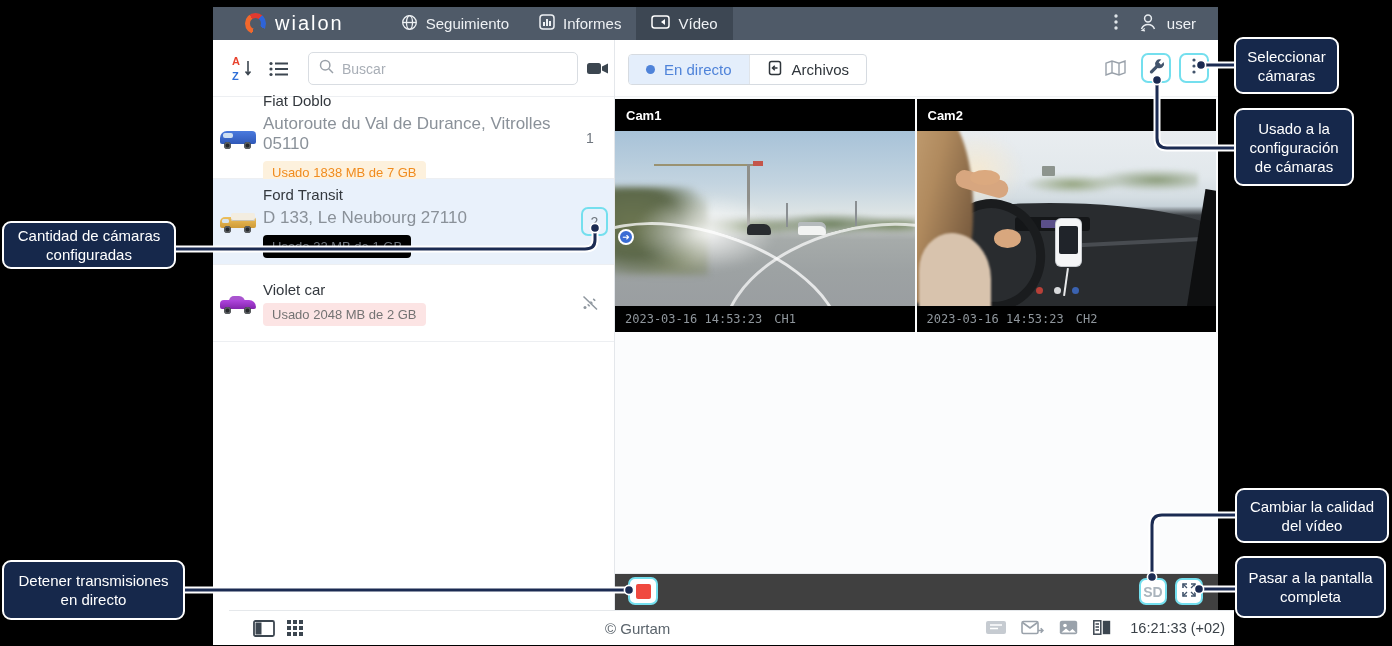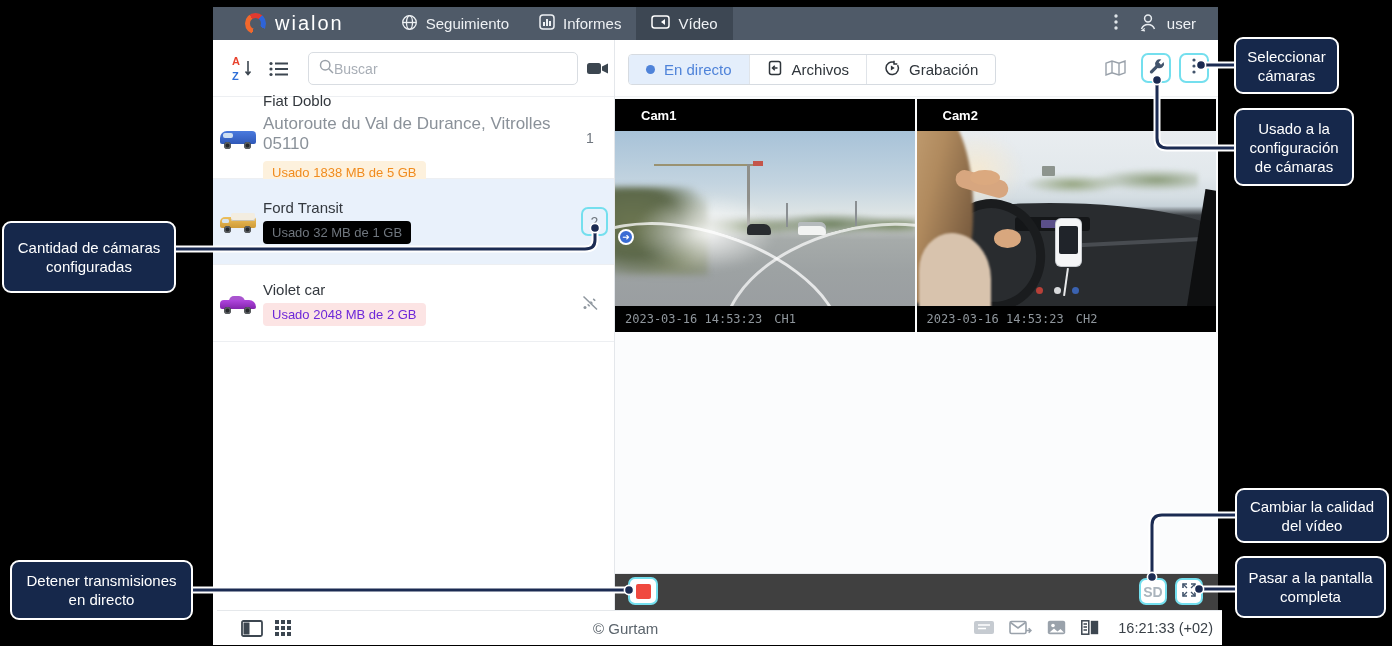--- a/index.html
+++ b/index.html
@@ -22,36 +22,36 @@
   .user-chip{display:flex;align-items:center;gap:9px;font-size:15px;color:#eef1f4}
 
   
   .sidebar{position:absolute;left:0;top:33px;width:402px;height:570px;background:#fff;border-right:1px solid #e4e7eb}
   .side-toolbar{position:relative;height:57px;border-bottom:1px solid #edeff2}
   .sort-icon{position:absolute;left:18px;top:18px;width:22px;height:22px}
   .sort-icon .sa{position:absolute;left:1px;top:-3px;color:#e8432e;font-size:11px;font-weight:bold}
   .sort-icon .sz{position:absolute;left:1px;bottom:-2px;color:#2f6fd8;font-size:11px;font-weight:bold}
   .sort-icon svg{position:absolute;right:1px;top:2px}
   .list-icon{position:absolute;left:56px;top:21px}
-  .search-box{position:absolute;left:95px;top:12px;width:270px;height:33px;border:1px solid #d9dde2;border-radius:5px;background:#fff;display:flex;align-items:center;padding:0 10px;}
+  .search-box{position:absolute;left:95px;top:12px;width:270px;height:33px;border:1px solid #d9dde2;border-radius:5px;background:#fff;display:flex;align-items:center;padding:0 10px;gap:8px}
   .search-box input{border:none;outline:none;flex:1;font-size:14px;color:#3a4148;font-family:"Liberation Sans",sans-serif}
   .search-box input::placeholder{color:#a8aeb6}
   .cam-filter-icon{position:absolute;left:374px;top:21px}
 
   .veh-row{position:relative;display:flex;align-items:center;border-bottom:1px solid #edeff2;background:#fff}
   .veh-row.sel{background:#e9f1fb}
   .r1{height:82px}.r2{height:86px}.r3{height:77px}
   .veh-icon-col{width:50px;display:flex;justify-content:center;flex:0 0 50px}
   .veh-main{flex:1;display:flex;flex-direction:column;justify-content:center}
   .veh-name{font-size:15px;color:#33383e;margin-bottom:5px}
   .veh-addr{font-size:17px;color:#8a9199;margin-bottom:7px}
   .badge{display:inline-block;font-size:13px;padding:4px 9px;border-radius:4px;width:max-content}
   .badge.warn{color:#f08b1e;background:#fdf1dd}
   .badge.norm{color:#6f767e;background:#000000}
-  .badge.err{color:#6d28d9;background:#fce4e4}
+  .badge.err{color:#737373;background:#fce4e4}
   .veh-right{width:48px;flex:0 0 48px;display:flex;justify-content:center;align-items:center;font-size:14px;color:#6f767e}
   .count-hl{position:absolute;right:6px;top:28px;width:27px;height:29px;border:2.5px solid #74dfee;border-radius:7px;display:flex;align-items:center;justify-content:center;font-size:14px;color:#6f767e}
 
   
   .veh{position:relative;width:38px;height:22px}
   .veh .wA,.veh .wB{position:absolute;bottom:0;width:7px;height:7px;border-radius:50%;background:#26292c;box-shadow:inset 0 0 0 1.5px #5c6063}
   .veh .wA{left:5px}.veh .wB{right:6px}
   .van-blue .bod{position:absolute;left:1px;right:1px;top:4px;height:13px;background:linear-gradient(180deg,#4a7ade,#2f58b8);border-radius:7px 4px 2px 2px}
   .van-blue .win{position:absolute;left:4px;top:6px;width:10px;height:5px;background:#cfe0f2;border-radius:2px}
   .truck-yellow .bod{position:absolute;left:1px;right:1px;top:6px;height:11px;background:linear-gradient(180deg,#edc05d,#cf9a36);border-radius:5px 3px 2px 2px}
@@ -69,21 +69,21 @@
   .seg.active{background:#e4eefb;color:#4f83d9}
   .live-dot{width:9px;height:9px;border-radius:50%;background:#4f83d9}
   .map-btn{position:absolute;left:490px;top:20px}
   .hlbox{border:2.5px solid #74dfee;border-radius:7px;background:#fff;display:flex;align-items:center;justify-content:center;cursor:pointer}
   .wrench-btn{position:absolute;left:526px;top:13px;width:30px;height:30px}
   .dots-btn{position:absolute;left:564px;top:13px;width:30px;height:30px}
 
   
   .videos{position:absolute;left:0;top:59px;width:601px;height:233px;display:flex;gap:2px}
   .tile{flex:1;background:#000;display:flex;flex-direction:column}
-  .cam-head{height:32px;background:#000;color:#fff;font-size:13px;font-weight:bold;display:flex;align-items:center;padding-left:26px;flex:0 0 32px}
+  .cam-head{height:32px;background:#000;color:#fff;font-size:13px;font-weight:bold;display:flex;align-items:center;padding-left:11px;flex:0 0 32px}
   .cam-body{flex:1;position:relative;overflow:hidden}
   .cam-foot{height:26px;background:#000;display:flex;align-items:center;font-family:"DejaVu Sans Mono",monospace;font-size:12px;color:#8f969c;padding-left:10px;flex:0 0 26px}
   .cam-foot .ch{margin-left:12px}
 
   
   .scene-road{background:linear-gradient(180deg,#a7c2d8 0%,#c3d4e0 30%,#dde4e5 47%,#c8ccc9 53%,#a6abaa 62%,#9da2a3 80%,#9a9ea1 100%)}
   .sr-trees{position:absolute;left:0;right:0;top:45%;height:16%;background:radial-gradient(ellipse 60px 12px at 18% 50%,#74875f,rgba(0,0,0,0) 70%),radial-gradient(ellipse 80px 14px at 45% 60%,#7b8d66,rgba(0,0,0,0) 70%),radial-gradient(ellipse 90px 16px at 72% 50%,#6f8260,rgba(0,0,0,0) 70%),radial-gradient(ellipse 70px 12px at 93% 55%,#75875f,rgba(0,0,0,0) 70%);filter:blur(2px)}
   .sr-bush{position:absolute;left:-5%;top:32%;width:36%;height:50%;background:radial-gradient(ellipse at 30% 40%,#6b7550 0%,#5c684a 45%,rgba(0,0,0,0) 75%),radial-gradient(ellipse at 70% 70%,#7c855e,rgba(0,0,0,0) 70%);filter:blur(3px)}
   .sr-haze{position:absolute;left:6%;top:36%;width:48%;height:44%;background:radial-gradient(ellipse,rgba(255,255,255,.9),rgba(255,255,255,0) 70%);filter:blur(4px)}
   .sr-jib{position:absolute;left:13%;top:19%;width:33%;height:2px;background:#9a9272}
@@ -120,33 +120,33 @@
   .sc-door{position:absolute;right:-5%;top:34%;width:12%;height:75%;background:#0e0f10;transform:rotate(9deg)}
 
   
   .bottom-strip{position:absolute;left:0;right:0;top:533px;height:37px;background:#404040;border-top:1px solid #e9ebee}
   .stop-btn{position:absolute;left:13px;top:3px;width:30px;height:28px}
   .stop-square{width:15px;height:15px;background:#f0493f;border-radius:2px}
   .sd-btn{position:absolute;left:524px;top:4px;width:28px;height:27px;font-size:14px;font-weight:bold;color:#aab4bd}
   .fs-btn{position:absolute;left:560px;top:4px;width:28px;height:27px}
 
   
-  .footer{position:absolute;left:4px;top:603px;width:100%;height:35px;background:#fff;border-top:1px solid #e5e8eb}
+  .footer{position:absolute;left:16px;top:603px;width:100%;height:35px;background:#fff;border-top:1px solid #e5e8eb}
   .f-layout{position:absolute;left:24px;top:9px}
   .f-grid{position:absolute;left:58px;top:9px}
   .f-copy{position:absolute;left:376px;top:9px;font-size:15px;color:#5b646c}
   .f-icons{position:absolute;left:757px;top:9px;display:flex;gap:15px;align-items:center}
   .f-time{position:absolute;right:9px;top:9px;font-size:14.5px;color:#3a4148}
 
   
   .callout{position:absolute;background:#16284b;border:2px solid #fff;border-radius:9px;color:#fff;font-size:15px;line-height:19px;display:flex;align-items:center;justify-content:center;text-align:center;padding:6px 8px;z-index:60}
   #co1{left:1234px;top:37px;width:105px;height:57px}
   #co2{left:1234px;top:108px;width:120px;height:78px}
-  #co3{left:2px;top:221px;width:174px;height:72px}
-  #co4{left:10px;top:560px;width:183px;height:60px}
+  #co3{left:2px;top:221px;width:174px;height:48px}
+  #co4{left:2px;top:560px;width:183px;height:60px}
   #co5{left:1235px;top:488px;width:154px;height:55px}
   #co6{left:1235px;top:556px;width:151px;height:62px}
 
   .connectors{position:absolute;left:0;top:0;z-index:50;pointer-events:none}
 </style>
 </head>
 <body>
 
 <div id="canvas">
   <div class="app">
@@ -250,37 +250,38 @@
           <div class="veh van-blue">
               <div class="bod"></div>
               <div class="win"></div>
               <div class="wA"></div>
               <div class="wB"></div>
             </div>
         </div>
         <div class="veh-main">
           <div class="veh-name">Fiat Doblo</div>
           <div class="veh-addr">Autoroute du Val de Durance, Vitrolles 05110</div>
-          <span class="badge warn">Usado 1838 MB de 5 GB</span>
+          <span class="badge warn">Usado 1838 MB de 7 GB</span>
         </div>
         <div class="veh-right">1</div>
       </div>
 
       <div class="veh-row r2 sel">
         <div class="veh-icon-col">
           <div class="veh truck-yellow">
               <div class="bod"></div>
               <div class="box"></div>
               <div class="win"></div>
               <div class="wA"></div>
               <div class="wB"></div>
             </div>
         </div>
         <div class="veh-main">
           <div class="veh-name">Ford Transit</div>
+          <div class="veh-addr">D 133, Le Neubourg 27110</div>
           <span class="badge norm">Usado 32 MB de 1 GB</span>
         </div>
         <div class="count-hl">2</div>
       </div>
 
       <div class="veh-row r3">
         <div class="veh-icon-col">
           <div class="veh car-purple">
               <div class="win"></div>
               <div class="bod"></div>
@@ -312,30 +313,20 @@
             <span>En directo</span>
           </div>
           <div class="seg">
             <span>
               <svg width="16" height="16" viewBox="0 0 16 16" fill="none" stroke="#2f353b" stroke-width="1.5">
                   <rect x="2.5" y="1.5" width="11" height="13" rx="2"></rect>
                   <path d="M10.5 8H6M7.8 5.8L5.5 8l2.3 2.2"></path>
                 </svg>
             </span>
             <span>Archivos</span>
-          </div>
-          <div class="seg">
-            <span>
-              <svg width="16" height="16" viewBox="0 0 16 16" fill="none" stroke="#2f353b" stroke-width="1.5">
-                  <path d="M13.6 5.2A6.2 6.2 0 1 1 10 2.3"></path>
-                  <path d="M10 .8v3.3h3.3"></path>
-                  <path d="M6.9 5.6l3.8 2.4-3.8 2.4z" fill="#2f353b" stroke="none"></path>
-                </svg>
-            </span>
-            <span>Grabación</span>
           </div>
         </div>
         <span class="map-btn">
           <svg width="21" height="16" viewBox="0 0 21 16" fill="none" stroke="#99a1aa" stroke-width="1.4">
               <path d="M1 3.2 7 1l7 2.2L20 1v11.8L14 15 7 12.8 1 15Z"></path>
               <path d="M7 1v11.8M14 3.2V15"></path>
             </svg>
         </span>
         <div class="hlbox wrench-btn">
           <span>

